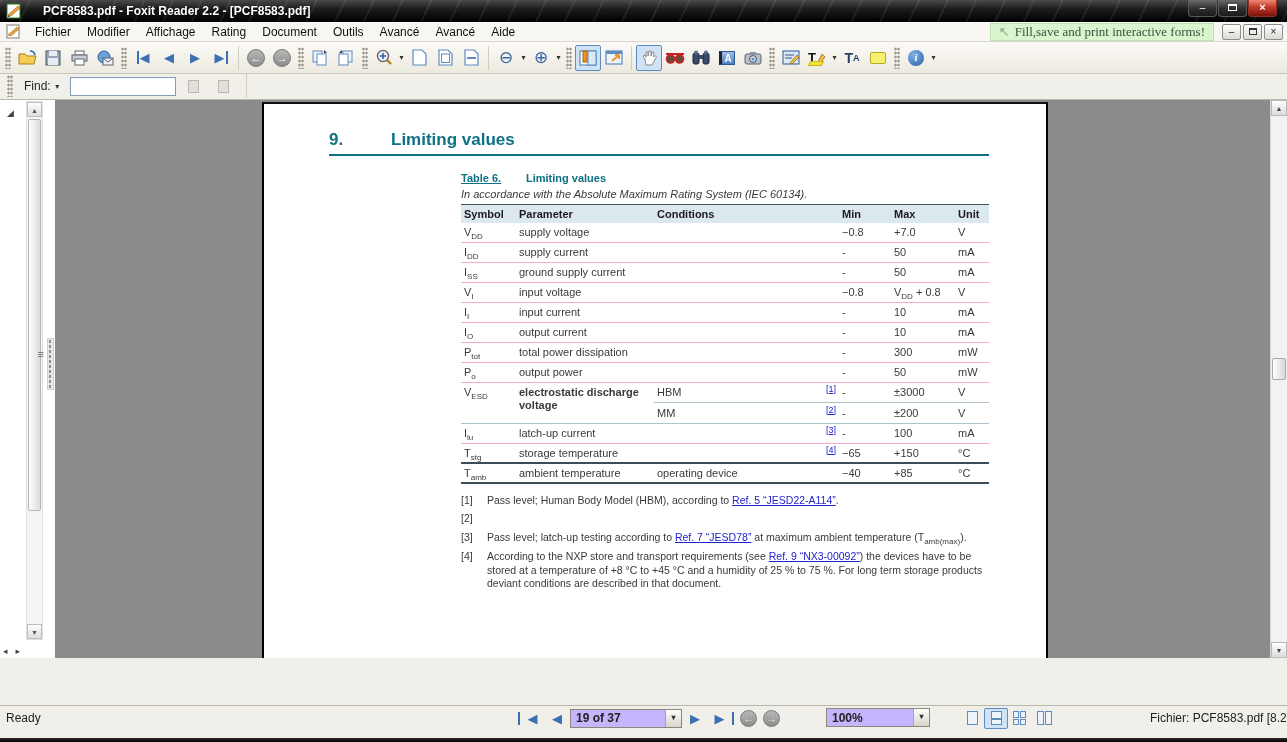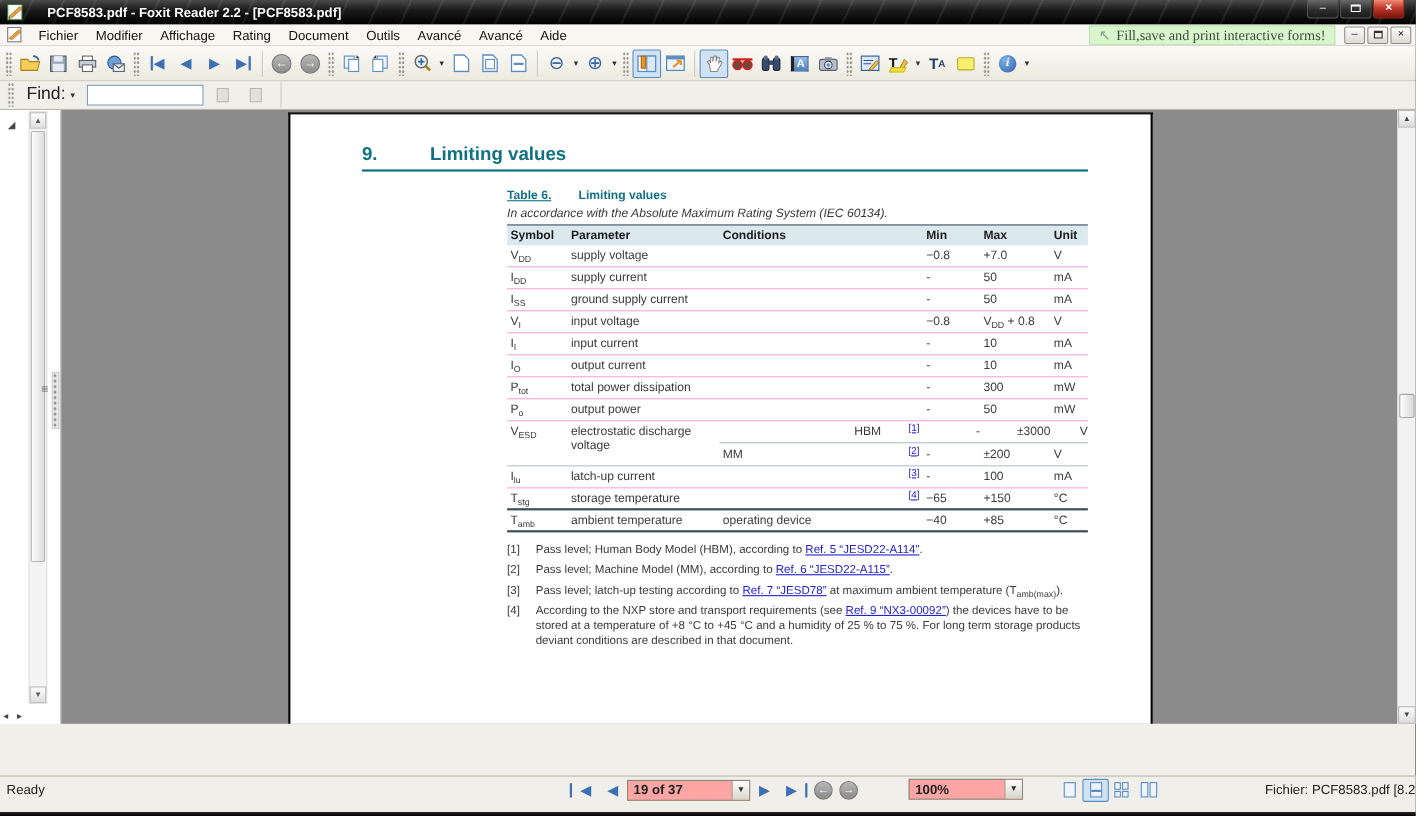--- a/index.html
+++ b/index.html
@@ -57,21 +57,21 @@
   .selA { width:16px; height:14px; background:linear-gradient(180deg,#9dc0e8,#4a7fc1); border:1px solid #2d5a94;
     color:#fff; font-size:10px; font-weight:bold; text-align:center; line-height:13px; border-left:3px solid #222; }
   .note-ic { width:16px; height:12px; background:#f7ef6e; border:1px solid #b7ab2a; border-radius:2px; }
   .info-ic { width:16px; height:16px; border-radius:50%; background:radial-gradient(circle at 35% 30%,#7fb2e8,#2b5fa8);
     color:#fff; font-size:11px; font-style:italic; font-weight:bold; text-align:center; line-height:15px; font-family:"Liberation Serif",serif;}
   .hl-t { font-size:13px; font-weight:bold; color:#111; }
   .hl-mark { position:absolute; bottom:4px; left:4px; width:14px; height:5px; background:#f5e13a; transform:skewX(-25deg); border:1px solid #c9b520;}
 
   
   .findbar { height:28px; background:#f1efe9; border-bottom:1px solid #b9b6aa; display:flex; align-items:center; padding-left:4px; }
-  .find-label { font-size:16px; color:#222; margin:0 2px 0 8px; }
+  .find-label { font-size:12px; color:#222; margin:0 2px 0 8px; }
   .find-input { width:106px; height:19px; border:1px solid #7f9db9; background:#fff; font-size:12px; padding:0 3px;
     font-family:"Liberation Sans",sans-serif; margin-left:8px; }
   .find-btn { width:24px; height:21px; margin-left:6px; display:flex; align-items:center; justify-content:center;
     color:#9b9b93; font-size:12px; opacity:.55; }
   .find-btn .pg { width:11px; height:13px; background:#d7d5cd; border:1px solid #8e8c84; position:relative; }
 
   
   .docarea { height:606px; display:flex; }
   .navstrip { width:56px; background:#fff; border-right:1px solid #8a8a8a; position:relative; }
   .nav-collapse { position:absolute; top:8px; left:7px; color:#444; font-size:9px; }
@@ -112,36 +112,36 @@
   .thead span { padding-left:3px; }
   .trow { display:grid; grid-template-columns:55px 138px 147px 38px 52px 64px 34px; height:20px; align-items:center;
     border-bottom:1px solid #f9a8d4; }
   .trow > span, .esub > span { padding-left:3px; white-space:nowrap; }
   .sub { font-size:8px; position:relative; top:3px; }
   .reflink { color:#2222cc; font-size:9px; text-decoration:underline; justify-self:end; padding-right:3px; position:relative; top:-3px;}
   .thick { border-bottom:2px solid #3c4d57; }
   .esd { display:flex; border-bottom:1px solid #b0c2cb; }
   .esd-left { width:193px; display:flex; }
   .esd-left .s1 { width:55px; padding:3px 0 0 3px; }
-  .esd-left .s2 { width:138px; padding:3px 0 0 3px; line-height:13px; }
+  .esd-left .s2 { width:138px; padding:3px 0 0 3px; line-height:13px;font-weight:bold; }
   .esd-right { flex:1; }
   .esub { display:grid; grid-template-columns:147px 38px 52px 64px 34px; height:20px; align-items:center; }
-  .esub.first { border-bottom:1px solid #b0c2cb;text-align:right; }
+  .esub.first { border-bottom:1px solid #b0c2cb; }
 
   .footnotes { position:absolute; left:197px; top:390px; width:532px; font-size:10.5px; color:#3a3a3a; }
   .fn { display:flex; margin-bottom:5px; line-height:13.5px; }
   .fn-marker { width:26px; flex:none; }
   .fn a, .fn .lnk { color:#2222cc; text-decoration:underline; }
 
   
   .statusbar { height:36px; background:#f1efe9; border-top:1px solid #b9b6aa; position:relative; font-size:12px; color:#222;margin-top:47px; }
   .ready { position:absolute; left:6px; top:5px; }
   .sb-nav { position:absolute; left:518px; top:1px; display:flex; align-items:center; height:22px; }
   .sb-btn { width:26px; text-align:center; }
-  .combo { height:19px; background:#fca5a5; border:1px solid #8a887d; display:flex; align-items:center; font-weight:bold; font-size:12px; }
+  .combo { height:19px; background:#c4b5fd; border:1px solid #8a887d; display:flex; align-items:center; font-weight:bold; font-size:12px; }
   .combo .cval { padding:0 5px; flex:1; white-space:nowrap; }
   .combo .cdd { width:16px; height:17px; background:linear-gradient(180deg,#fdfdfd,#d8d5ca); border-left:1px solid #a8a59a;
     font-size:8px; text-align:center; line-height:16px; color:#333; }
   .page-combo { width:112px; }
   .zoom-combo { position:absolute; left:826px; top:2px; width:104px; }
   .sb-circ { width:17px; height:17px; border-radius:50%; background:linear-gradient(180deg,#b8b8b8,#8c8c8c);
     border:1px solid #787878; color:#fff; font-size:10px; line-height:15px; text-align:center; font-weight:bold; margin-left:6px; }
   .layouts { position:absolute; left:960px; top:1px; display:flex; height:22px; align-items:center; }
   .lay { width:24px; height:21px; display:flex; align-items:center; justify-content:center; border:1px solid transparent; border-radius:2px; }
   .lay.active { background:#cfe3f5; border-color:#5c8cc0; }
@@ -569,21 +569,20 @@
           </div>
         </div>
 
         <div class="footnotes">
           <div class="fn">
             <span class="fn-marker">[1]</span>
             <span><span>Pass level; Human Body Model (HBM), according to </span><span class="lnk">Ref. 5 “JESD22-A114”</span><span>.</span></span>
           </div>
           <div class="fn">
             <span class="fn-marker">[2]</span>
-            <span><span>Pass level; Machine Model (MM), according to </span><span class="lnk">Ref. 6 “JESD22-A115”</span><span>.</span></span>
           </div>
           <div class="fn">
             <span class="fn-marker">[3]</span>
             <span><span>Pass level; latch-up testing according to </span><span class="lnk">Ref. 7 “JESD78”</span><span> at maximum ambient temperature (T</span><span class="sub">amb(max)</span><span>).</span></span>
           </div>
           <div class="fn">
             <span class="fn-marker">[4]</span>
             <span><span>According to the NXP store and transport requirements (see </span><span class="lnk">Ref. 9 “NX3-00092”</span><span>) the devices have to be stored at a temperature of +8 °C to +45 °C and a humidity of 25 % to 75 %. For long term storage products deviant conditions are described in that document.</span></span>
           </div>
         </div>

